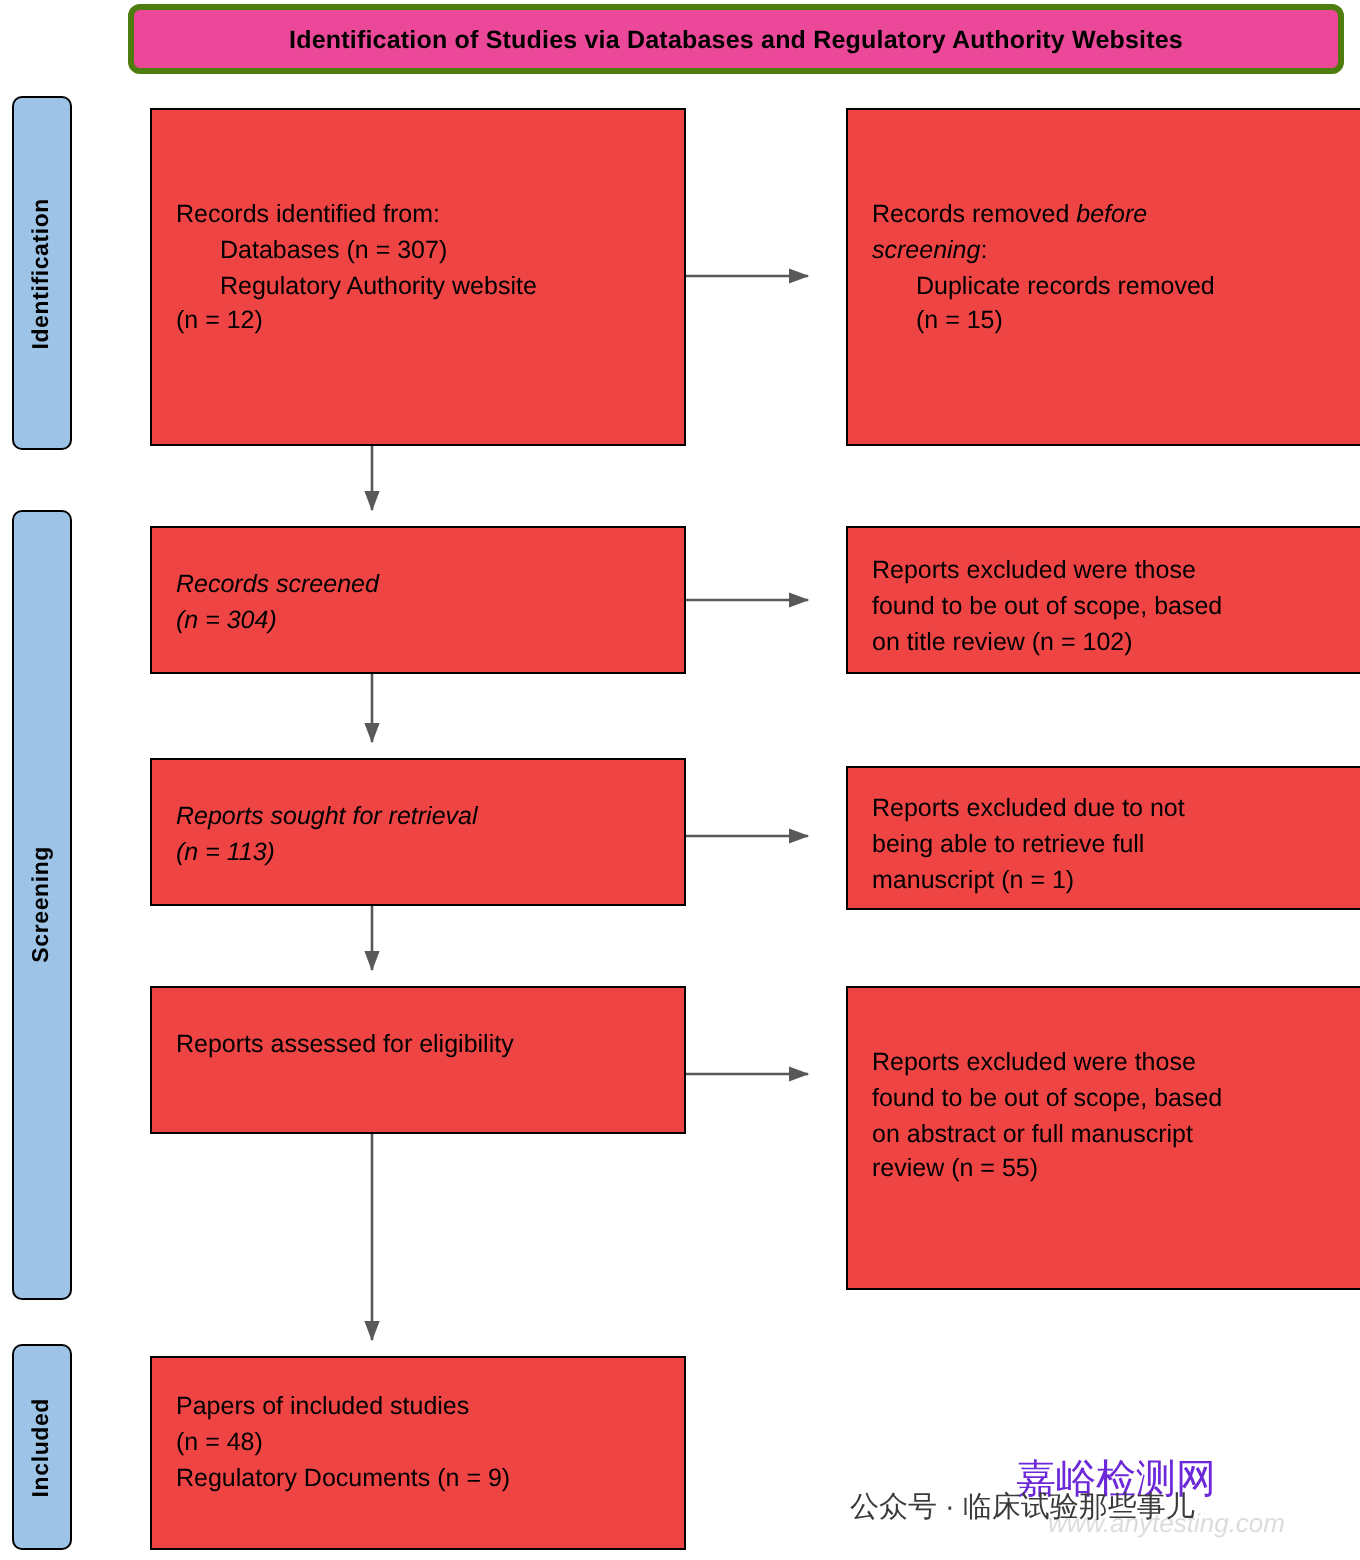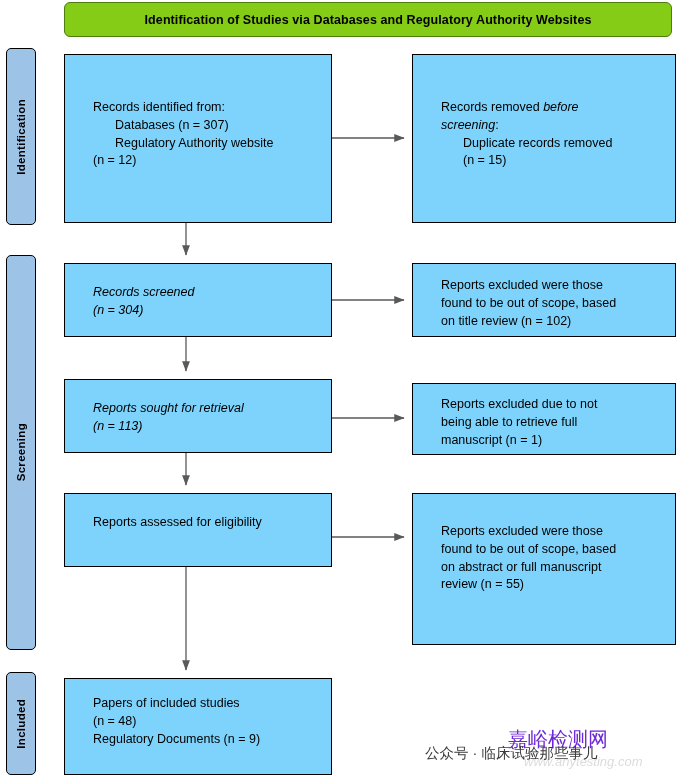--- a/index.html
+++ b/index.html
@@ -24,22 +24,22 @@
     height: 780px;
   }
 
   
   .title-banner {
     position: absolute;
     left: 64px;
     top: 2px;
     width: 608px;
     height: 35px;
-    background: #84cc16;
-    border: 1px solid #4d7c0f;
+    background: #ec4899;
+    border: 3px solid #4d7c0f;
     border-radius: 6px;
     display: flex;
     align-items: center;
     justify-content: center;
     box-sizing: border-box;
   }
   .title-banner span {
     font-size: 12.5px;
     font-weight: bold;
     color: #000000;
@@ -66,26 +66,27 @@
     white-space: nowrap;
     letter-spacing: 0.3px;
   }
   #stage-identification { left: 6px; top: 48px;  width: 30px; height: 177px; }
   #stage-screening      { left: 6px; top: 255px; width: 30px; height: 395px; }
   #stage-included       { left: 6px; top: 672px; width: 30px; height: 103px; }
 
   
   .box {
     position: absolute;
-    background: #7dd3fc;
+    background: #ef4444;
     border: 1px solid #000000;
     box-sizing: border-box;
-    padding: 8px 28px;
+    padding: 8px 12px;
     font-size: 12.5px;
     line-height: 1.42;
+    margin-left: 11px;
   }
   .box .line { white-space: pre; }
   .box .indent { padding-left: 22px; }
   .box em { font-style: italic; }
 
   #box-identified       { left: 64px;  top: 54px;  width: 268px; height: 169px; padding-top: 44px; }
   #box-removed          { left: 412px; top: 54px;  width: 264px; height: 169px; padding-top: 44px; }
   #box-screened         { left: 64px;  top: 263px; width: 268px; height: 74px;  padding-top: 20px; font-style: italic; }
   #box-excluded-title   { left: 412px; top: 263px; width: 264px; height: 74px;  padding-top: 13px; }
   #box-sought           { left: 64px;  top: 379px; width: 268px; height: 74px;  padding-top: 20px; font-style: italic; }

